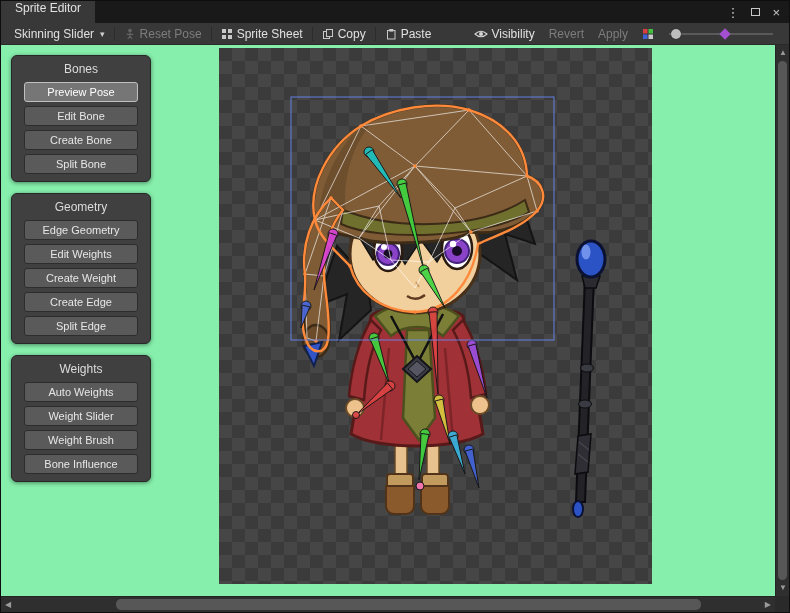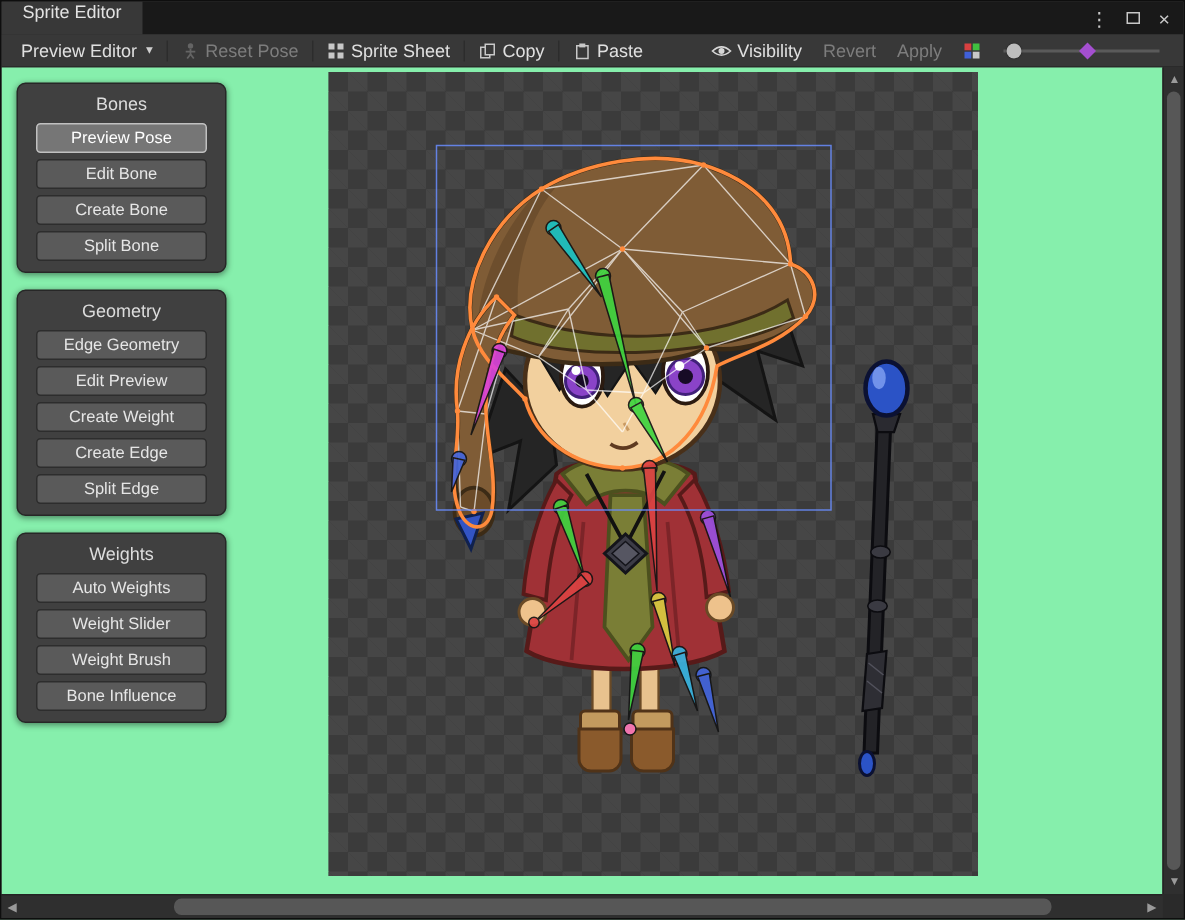--- a/index.html
+++ b/index.html
@@ -71,21 +71,21 @@
     </div>
     <div class="win-controls">
       <span class="glyph">⋮</span>
       <span class="max-box"></span>
       <span class="glyph">×</span>
     </div>
   </div>
 
   <div class="toolbar">
     <div class="tb-item">
-      <span>Preview Editor</span>
+      <span>Skinning Slider</span>
       <span class="arrow">▾</span>
     </div>
     <div class="sep"></div>
     <div class="tb-item disabled">
       <svg class="icon12" width="12" height="12" viewBox="0 0 12 12">
           <circle cx="6" cy="2.6" r="1.8" fill="#9a9a9a"></circle>
           <path d="M6,4.5 V8.2 M2.8,6.4 H9.2 M3.8,11 L6,8.2 L8.2,11" stroke="#9a9a9a" stroke-width="1.2" fill="none"></path>
         </svg>
       <span>Reset Pose</span>
     </div>
@@ -344,21 +344,21 @@
       <div class="ptitle">Bones</div>
       <div class="pbtn active">Preview Pose</div>
       <div class="pbtn">Edit Bone</div>
       <div class="pbtn">Create Bone</div>
       <div class="pbtn">Split Bone</div>
     </div>
 
     <div class="panel" style="top:148px">
       <div class="ptitle">Geometry</div>
       <div class="pbtn">Edge Geometry</div>
-      <div class="pbtn">Edit Preview</div>
+      <div class="pbtn">Edit Weights</div>
       <div class="pbtn">Create Weight</div>
       <div class="pbtn">Create Edge</div>
       <div class="pbtn">Split Edge</div>
     </div>
 
     <div class="panel" style="top:310px">
       <div class="ptitle">Weights</div>
       <div class="pbtn">Auto Weights</div>
       <div class="pbtn">Weight Slider</div>
       <div class="pbtn">Weight Brush</div>

